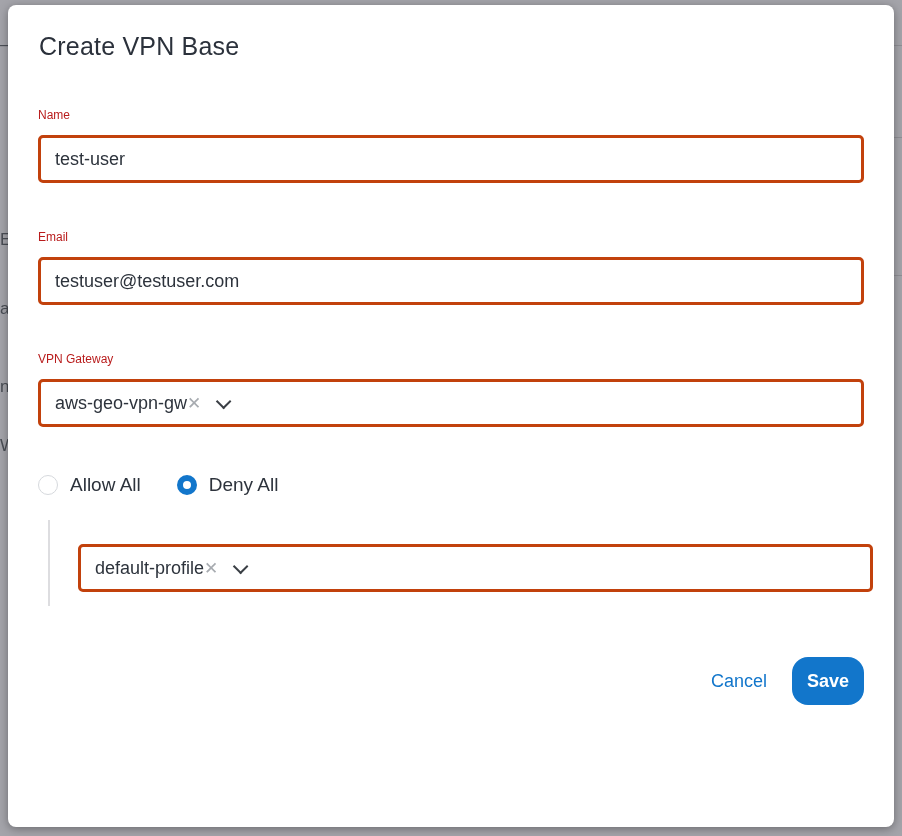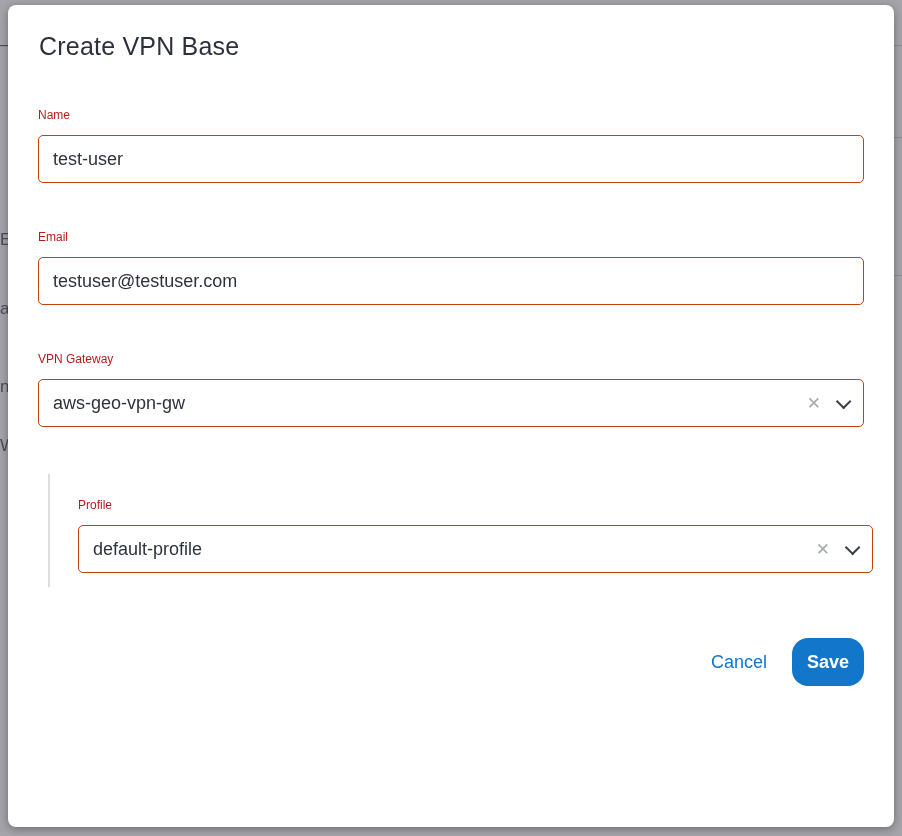--- a/index.html
+++ b/index.html
@@ -54,33 +54,32 @@
     display: block;
     font-size: 12px;
     color: #b91c1c;
     margin-bottom: 13px;
   }
 
   .text-input, .select-input {
     box-sizing: border-box;
     width: 100%;
     height: 48px;
-    border: 1px solid #c2410c;
+    border: 3px solid #c2410c;
     border-radius: 5px;
     background: #ffffff;
     font-family: "Liberation Sans", sans-serif;
     font-size: 18px;
     color: #2d333c;
     padding: 0 14px;
   }
 
   .select-input {
     display: flex;
     align-items: center;
-    justify-content: space-between;
     cursor: pointer;
   }
   .select-value { font-size: 18px; color: #2d333c; }
   .select-icons { display: flex; align-items: center; gap: 15px; padding-right: 2px; }
   .clear-x {
     font-size: 17px;
     color: #a7abb0;
     line-height: 1;
     cursor: pointer;
   }
@@ -181,24 +180,33 @@
     <div class="select-input">
       <span class="select-value">aws-geo-vpn-gw</span>
       <span class="select-icons">
         <span class="clear-x">✕</span>
         <span class="chevron"></span>
       </span>
     </div>
   </div>
 
   <div class="field">
+    <div class="radio-row">
+      <div class="radio-option">
+        <span class="radio-circle"></span>
+        <span class="radio-label">Allow All</span>
+      </div>
+      <div class="radio-option">
+        <span class="radio-circle selected"></span>
+        <span class="radio-label">Deny All</span>
+      </div>
+    </div>
   </div>
 
   <div class="sub-section">
-    <label class="field-label">Profile</label>
     <div class="select-input">
       <span class="select-value">default-profile</span>
       <span class="select-icons">
         <span class="clear-x">✕</span>
         <span class="chevron"></span>
       </span>
     </div>
   </div>
 
   <div class="footer">

